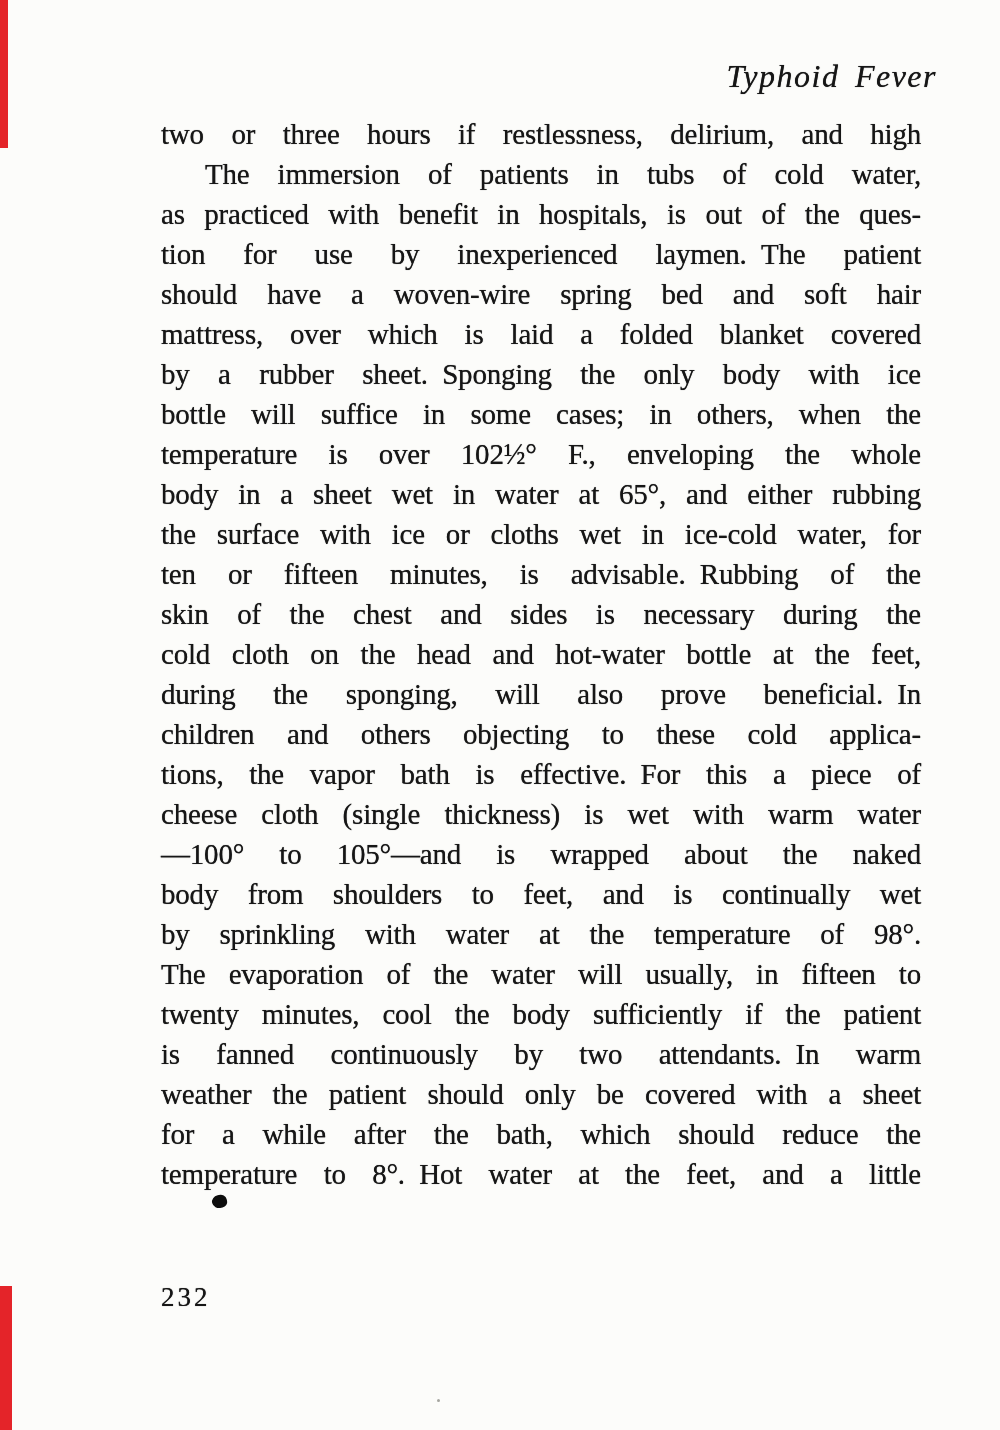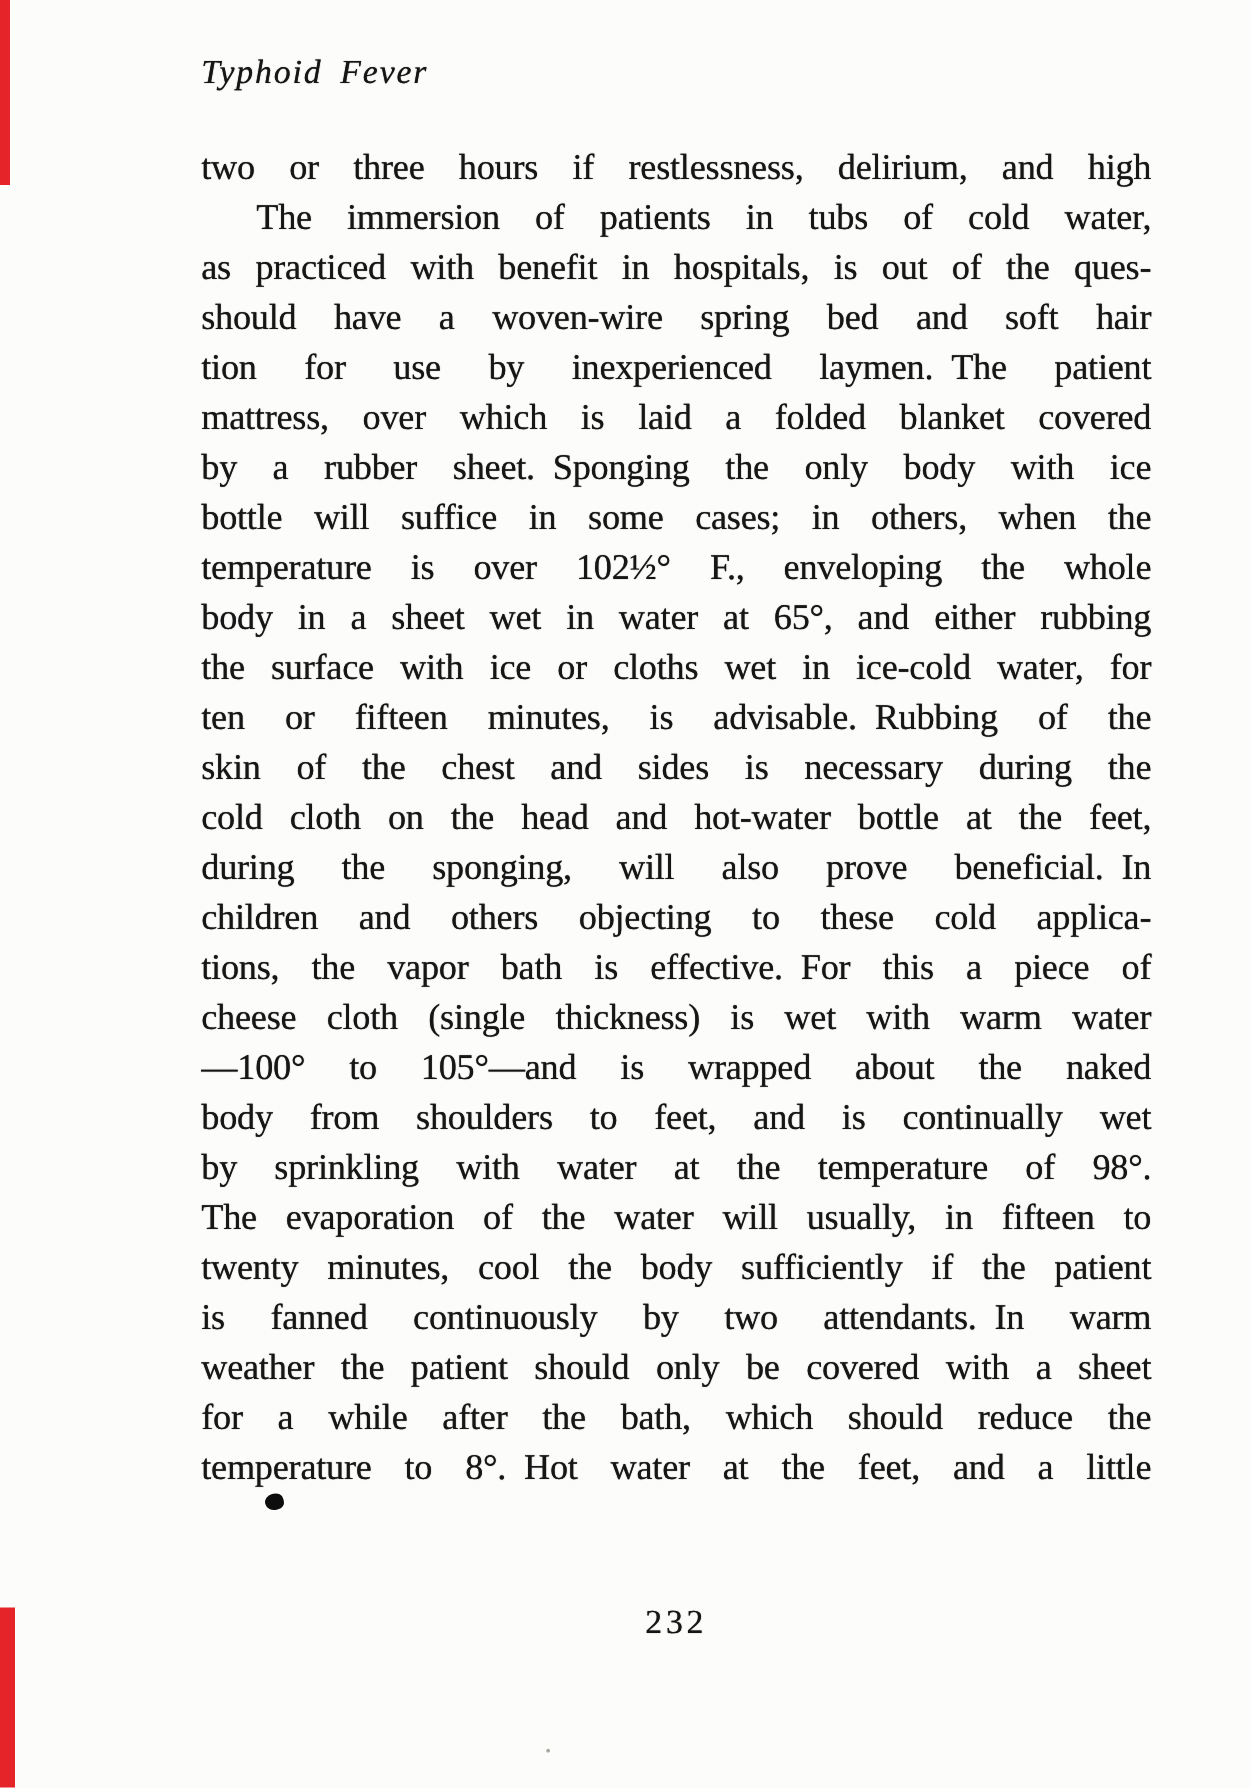--- a/index.html
+++ b/index.html
@@ -7,41 +7,41 @@
     width: 1000px; height: 1430px;
     background: #fcfcfa;
     position: relative; overflow: hidden;
     font-family: "Liberation Serif", "DejaVu Serif", serif;
     color: #161616;
   }
   .page { position: absolute; inset: 0; }
 
   .running-head {
     position: absolute; top: 42px; left: 161px; width: 760px;
-    margin: 0; text-align: left;
+    margin: 16px; text-align: right;
     font-style: italic; font-weight: normal;
-    font-size: 27px; letter-spacing: 1.5px; word-spacing: 6px;
+    font-size: 32px; letter-spacing: 1.5px; word-spacing: 6px;
     text-shadow: 0 0 0.7px rgba(10,10,10,0.9);
   }
 
   .text-block { position: absolute; left: 161px; top: 114px; width: 760px; }
   .ln {
     margin: 0;
     font-size: 29px; line-height: 40px;
     letter-spacing: -0.2px;
     text-align: justify; text-align-last: justify;
     text-shadow: 0 0 0.7px rgba(10,10,10,0.85);
     white-space: normal;
   }
   .ln.end { text-align-last: left; }
   .ln.indent { text-indent: 44px; }
 
   .page-num {
     position: absolute; top: 1282px; left: 161px; width: 760px;
-    text-align: center; font-size: 27px; letter-spacing: 3px;
+    text-align: left; font-size: 27px; letter-spacing: 3px;
     text-shadow: 0 0 0.7px rgba(10,10,10,0.85);
   }
 
   
   .scan-mark { position: absolute; left: 0; background: #e42429; }
   .scan-mark.top { top: 0; width: 8px; height: 148px; }
   .scan-mark.bottom { top: 1286px; width: 12px; height: 144px; }
 
   
   .ink-blot {
@@ -63,22 +63,22 @@
 
   <div class="scan-mark top"></div>
   <div class="scan-mark bottom"></div>
 
   <h1 class="running-head">Typhoid Fever</h1>
 
   <div class="text-block">
     <p class="ln">two or three hours if restlessness, delirium, and high</p>
     <p class="ln indent">The immersion of patients in tubs of cold water,</p>
     <p class="ln">as practiced with benefit in hospitals, is out of the ques-</p>
+    <p class="ln">tion for use by inexperienced laymen. The patient</p>
     <p class="ln">should have a woven-wire spring bed and soft hair</p>
-    <p class="ln">tion for use by inexperienced laymen. The patient</p>
     <p class="ln">mattress, over which is laid a folded blanket covered</p>
     <p class="ln">by a rubber sheet. Sponging the only body with ice</p>
     <p class="ln">bottle will suffice in some cases; in others, when the</p>
     <p class="ln">temperature is over 102½° F., enveloping the whole</p>
     <p class="ln">body in a sheet wet in water at 65°, and either rubbing</p>
     <p class="ln">the surface with ice or cloths wet in ice-cold water, for</p>
     <p class="ln">ten or fifteen minutes, is advisable. Rubbing of the</p>
     <p class="ln">skin of the chest and sides is necessary during the</p>
     <p class="ln">cold cloth on the head and hot-water bottle at the feet,</p>
     <p class="ln">during the sponging, will also prove beneficial. In</p>

